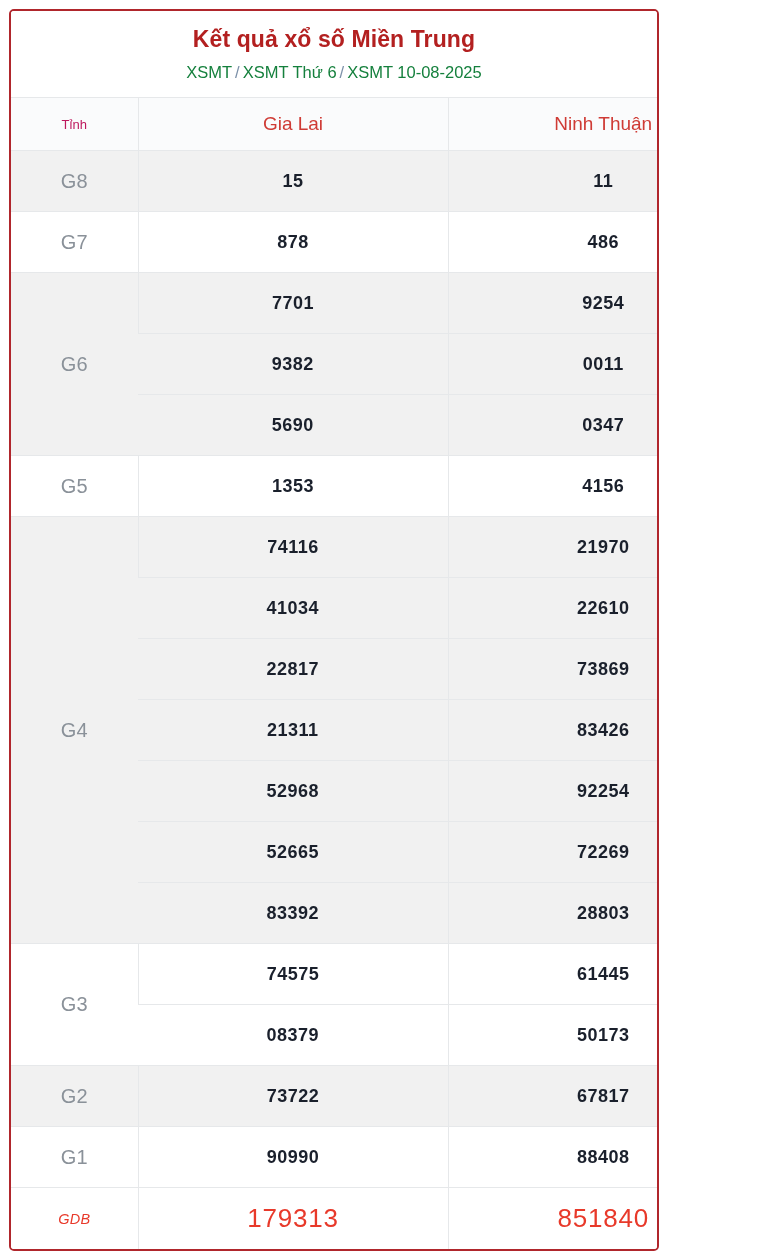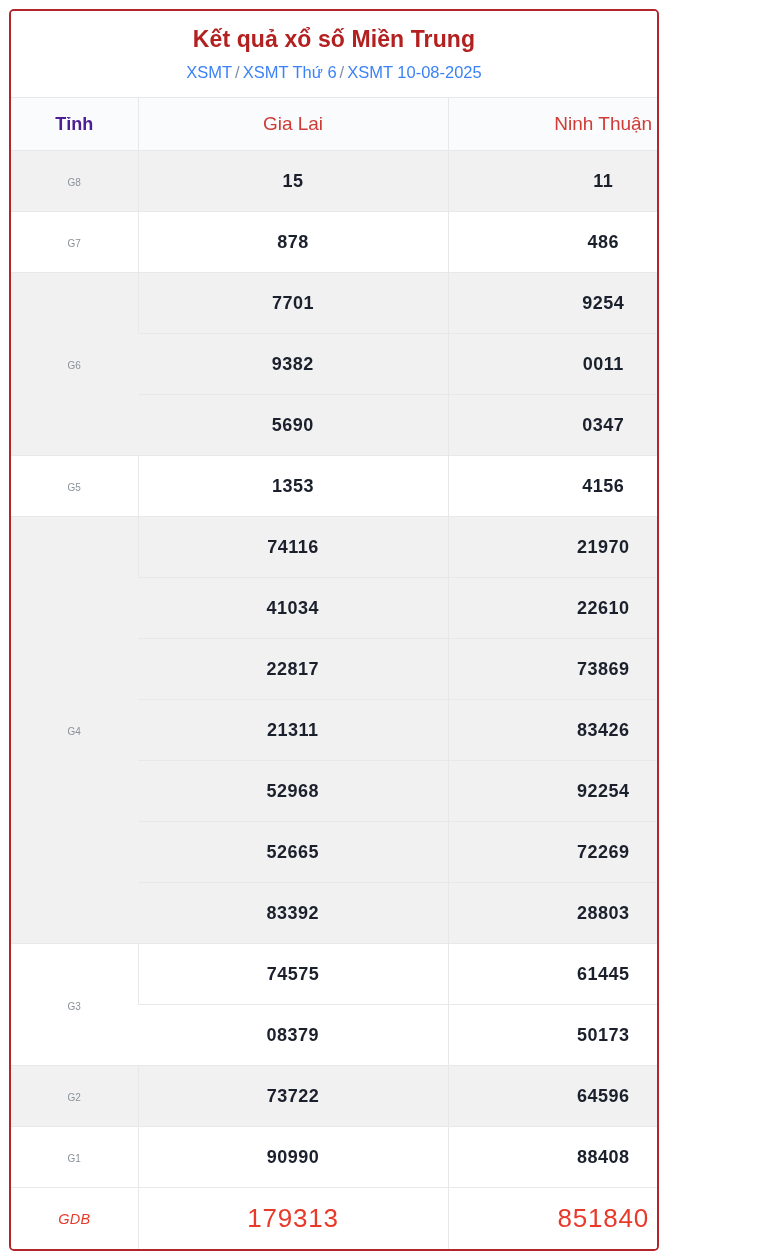--- a/index.html
+++ b/index.html
@@ -45,21 +45,21 @@
     line-height: 1.25;
     margin: 0 0 8px 0;
   }
   .breadcrumb {
     font-size: 16.5px;
     line-height: 1.25;
     color: #d9534f;
     white-space: nowrap;
   }
   .crumb {
-    color: #3b82f6;
+    color: #15803d;
   }
   .crumb-sep {
     color: #7b90a8;
     padding: 0 3px;
   }
 
   
   table.results {
     border-collapse: collapse;
     width: 100%;
@@ -80,32 +80,31 @@
   table.results td:first-child {
     border-left: none;
   }
 
   thead th {
     background: #fafbfc;
     height: 52px;
     font-weight: normal;
   }
   .th-tinh {
-    font-size: 18px;
-    color: #4c1d95;
-    font-weight: bold;
+    font-size: 13px;
+    color: #be185d;
   }
   .th-prov {
     font-size: 19px;
     color: #cf3b35;
     font-weight: normal;
   }
 
   .lbl {
-    font-size: 10px;
+    font-size: 20px;
     color: #8a9199;
     letter-spacing: 0.2px;
   }
   .num {
     font-size: 18px;
     font-weight: bold;
     color: #1a202c;
     letter-spacing: 0.5px;
   }
 
@@ -215,21 +214,21 @@
             <td><span class="num">74575</span></td>
             <td><span class="num">61445</span></td>
           </tr>
           <tr class="r plain">
             <td><span class="num">08379</span></td>
             <td><span class="num">50173</span></td>
           </tr>
           <tr class="r shade">
             <td rowspan="1"><span class="lbl">G2</span></td>
             <td><span class="num">73722</span></td>
-            <td><span class="num">64596</span></td>
+            <td><span class="num">67817</span></td>
           </tr>
           <tr class="r plain">
             <td rowspan="1"><span class="lbl">G1</span></td>
             <td><span class="num">90990</span></td>
             <td><span class="num">88408</span></td>
           </tr>
           <tr class="r plain">
             <td rowspan="1"><span class="gdb-label">GDB</span></td>
             <td><span class="gdb-num">179313</span></td>
             <td><span class="gdb-num">851840</span></td>

